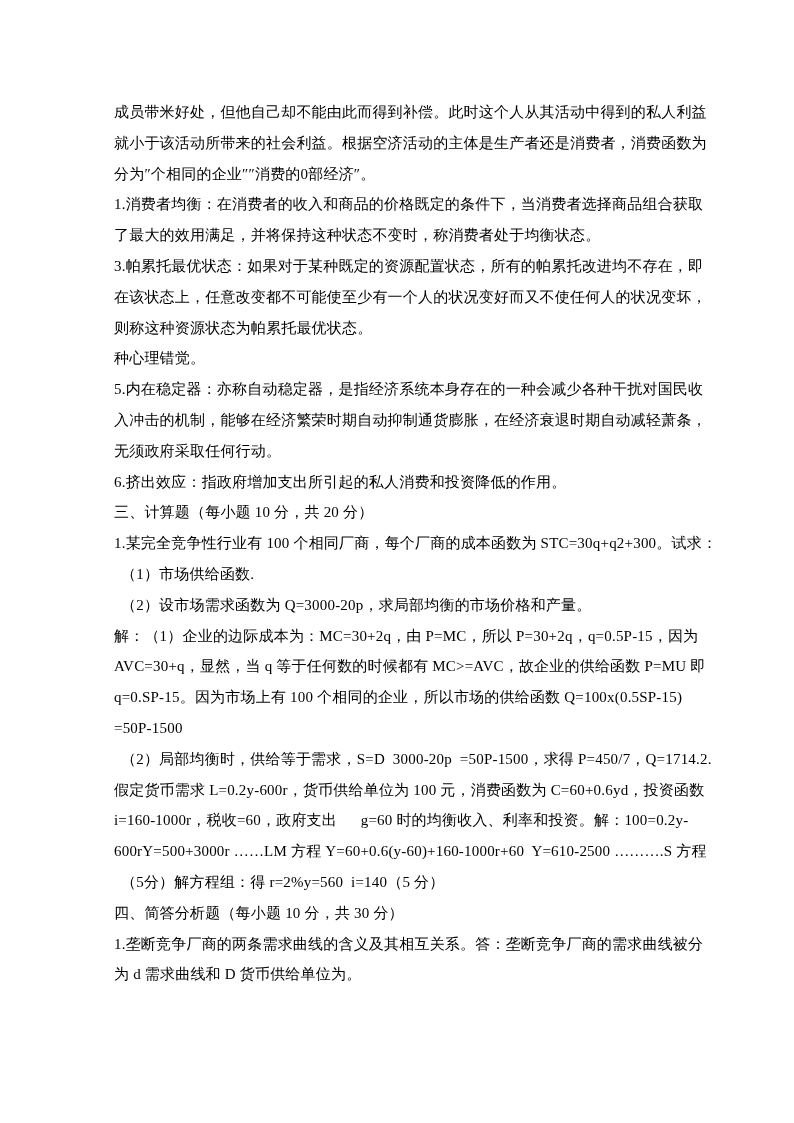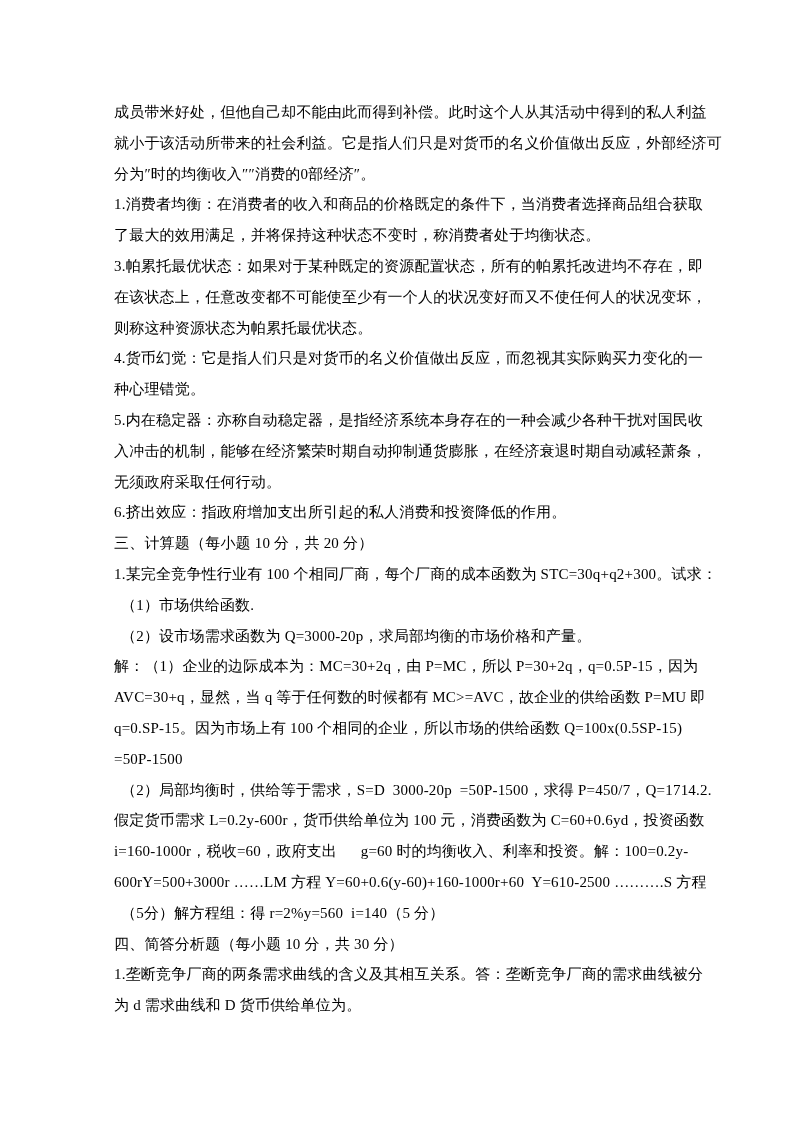--- a/index.html
+++ b/index.html
@@ -35,28 +35,27 @@
   .seg-u {
     text-underline-offset: 3px;
   }
 </style>
 </head>
 <body>
 
 <div class="page">
   <div class="doc-body">
       <div class="line"><span class="seg">成员带米好处，但他自己却不能由此而得到补偿。此时这个人从其活动中得到的私人利益</span></div>
-      <div class="line"><span class="seg">就小于该活动所带来的社会利益。它是指人们只是对货币的名义价值做出反应，外部经济可</span></div>
-      <div class="line"><span class="seg">分为″时的均衡收入″″消费的0部经济″。</span></div>
+      <div class="line"><span class="seg">就小于该活动所带来的社会利益。根据空济活动的主体是生产者还是消费者，消费函数为</span></div>
+      <div class="line"><span class="seg">分为″个相同的企业″″消费的0部经济″。</span></div>
       <div class="line"><span class="seg">1.消费者均衡：在消费者的收入和商品的价格既定的条件下，当消费者选择商品组合获取</span></div>
       <div class="line"><span class="seg">了最大的效用满足，并将保持这种状态不变时，称消费者处于均衡状态。</span></div>
       <div class="line"><span class="seg">3.帕累托最优状态：如果对于某种既定的资源配置状态，所有的帕累托改进均不存在，即</span></div>
       <div class="line"><span class="seg">在该状态上，任意改变都不可能使至少有一个人的状况变好而又不使任何人的状况变坏，</span></div>
       <div class="line"><span class="seg">则称这种资源状态为帕累托最优状态。</span></div>
-      <div class="line"><span class="seg">4.货币幻觉：它是指人们只是对货币的名义价值做出反应，而忽视其实际购买力变化的一</span></div>
       <div class="line"><span class="seg">种心理错觉。</span></div>
       <div class="line"><span class="seg">5.内在稳定器：亦称自动稳定器，是指经济系统本身存在的一种会减少各种干扰对国民收</span></div>
       <div class="line"><span class="seg">入冲击的机制，能够在经济繁荣时期自动抑制通货膨胀，在经济衰退时期自动减轻萧条，</span></div>
       <div class="line"><span class="seg">无须政府采取任何行动。</span></div>
       <div class="line"><span class="seg">6.挤出效应：指政府增加支出所引起的私人消费和投资降低的作用。</span></div>
       <div class="line"><span class="seg">三、计算题（每小题 10 分，共 20 分）</span></div>
       <div class="line"><span class="seg">1.某完全竞争性行业有 100 个相同厂商，每个厂商的成本函数为 STC=30q+q2+300。试求：</span></div>
       <div class="line indent1"><span class="seg">（1）市场供给函数.</span></div>
       <div class="line indent1"><span class="seg">（2）设市场需求函数为 Q=3000-20p，求局部均衡的市场价格和产量。</span></div>
       <div class="line"><span class="seg">解：（1）</span><span class="seg-u">企业的边际成本为</span><span class="seg">：MC=30+2q，由 P=MC，所以 P=30+2q，q=0.5P-15，因为</span></div>

